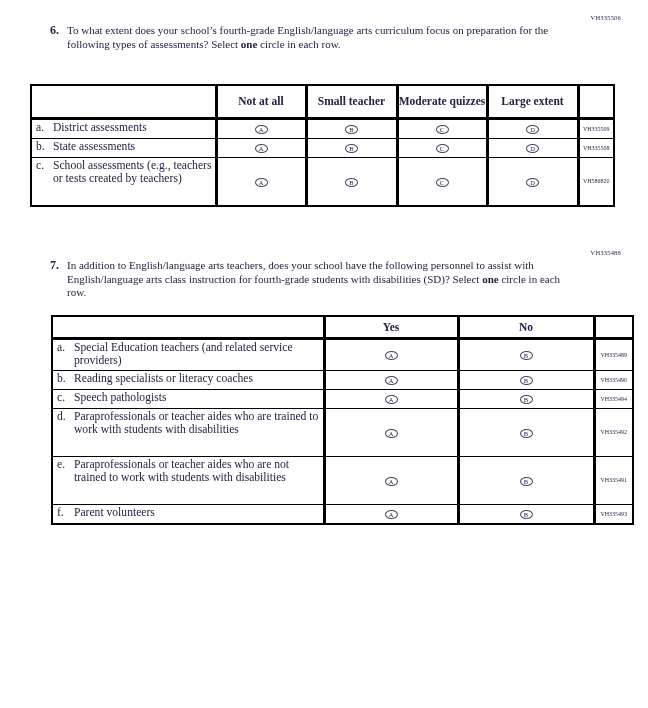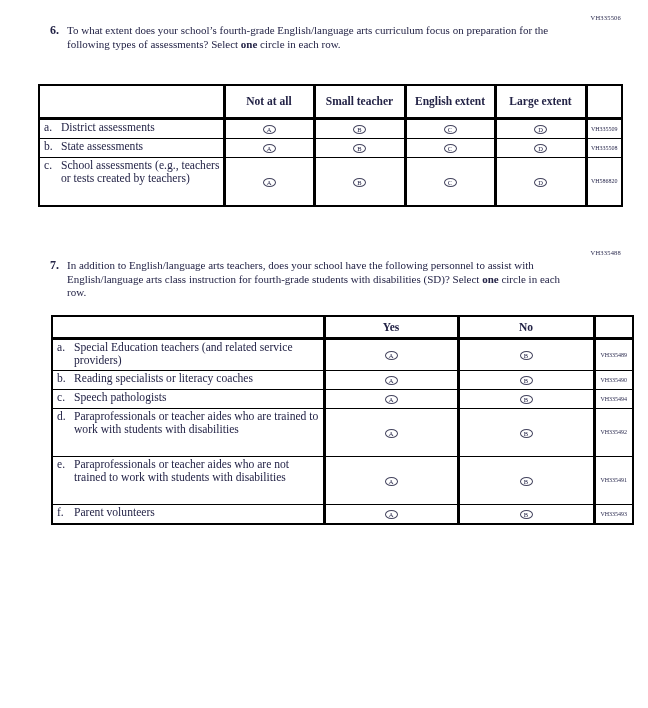--- a/index.html
+++ b/index.html
@@ -52,35 +52,35 @@
 </head>
 <body>
 
 <span class="vh-code" style="top:14px;">VH335506</span>
 
 <div class="question" style="top:24px;">
   <span class="q-num">6.</span>
   <span class="q-text"><span>To what extent does your school’s fourth-grade English/language arts curriculum focus on preparation for the following types of assessments? Select </span><b class="inline">one</b><span> circle in each row.</span></span>
 </div>
 
-<table style="left:38px; top:84px; width:583px;">
+<table style="left:30px; top:84px; width:583px;">
   <colgroup>
     <col style="width:185px">
       <col style="width:90px">
       <col style="width:91px">
       <col style="width:90px">
       <col style="width:91px">
       <col style="width:36px">
   </colgroup>
   <tbody>
       <tr style="height:33px;">
     <th></th>
     <th class="thickL">Not at all</th>
     <th class="thickL">Small teacher</th>
-    <th class="thickL">English extent</th>
+    <th class="thickL">Moderate quizzes</th>
     <th class="thickL">Large extent</th>
     <th class="thickL"></th>
   </tr>
   <tr style="height:18px;">
     <td class="label-cell">
       <div class="label-flex">
             <span class="row-prefix">a.</span>
             <span>District assessments</span>
           </div>
     </td>

